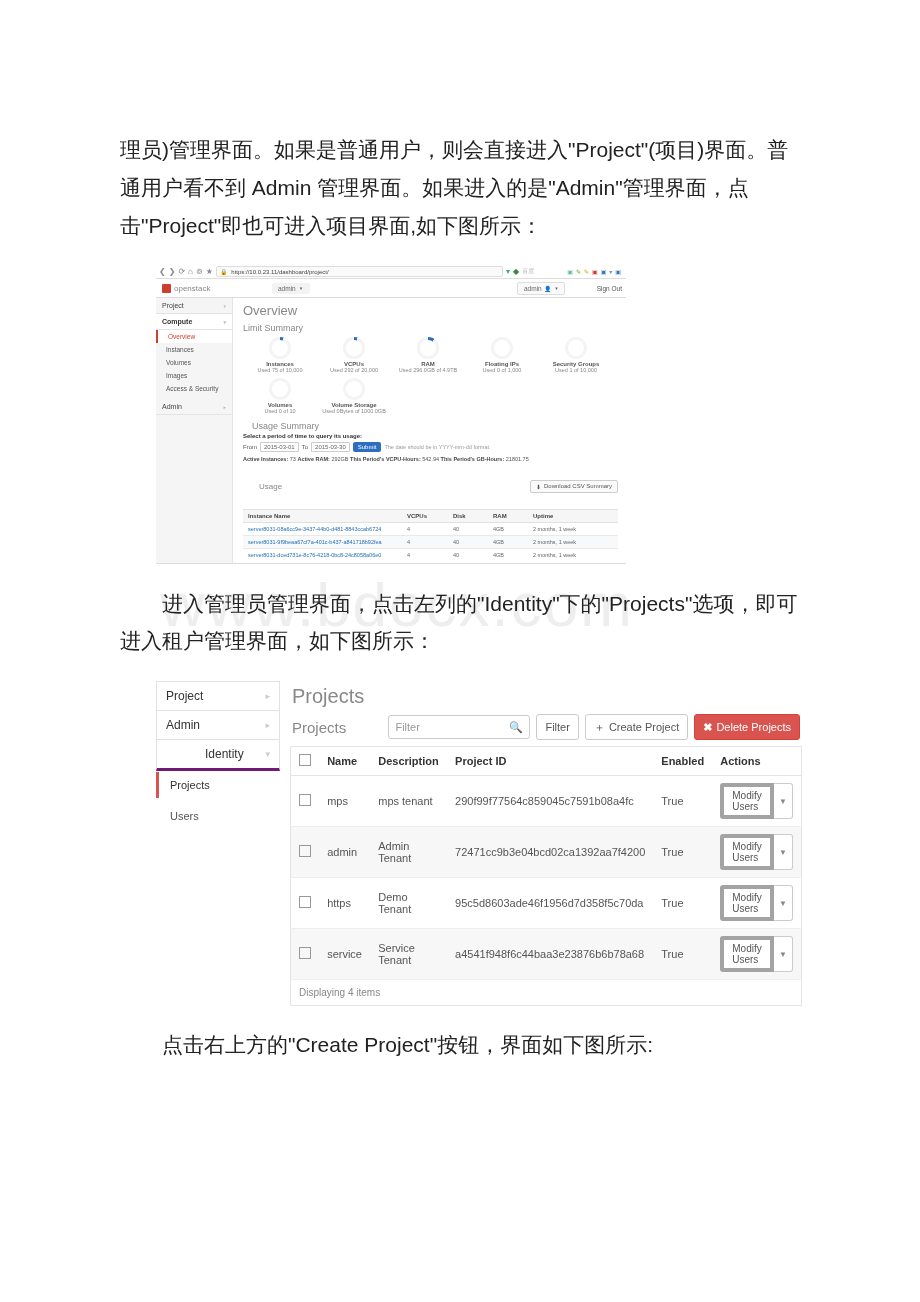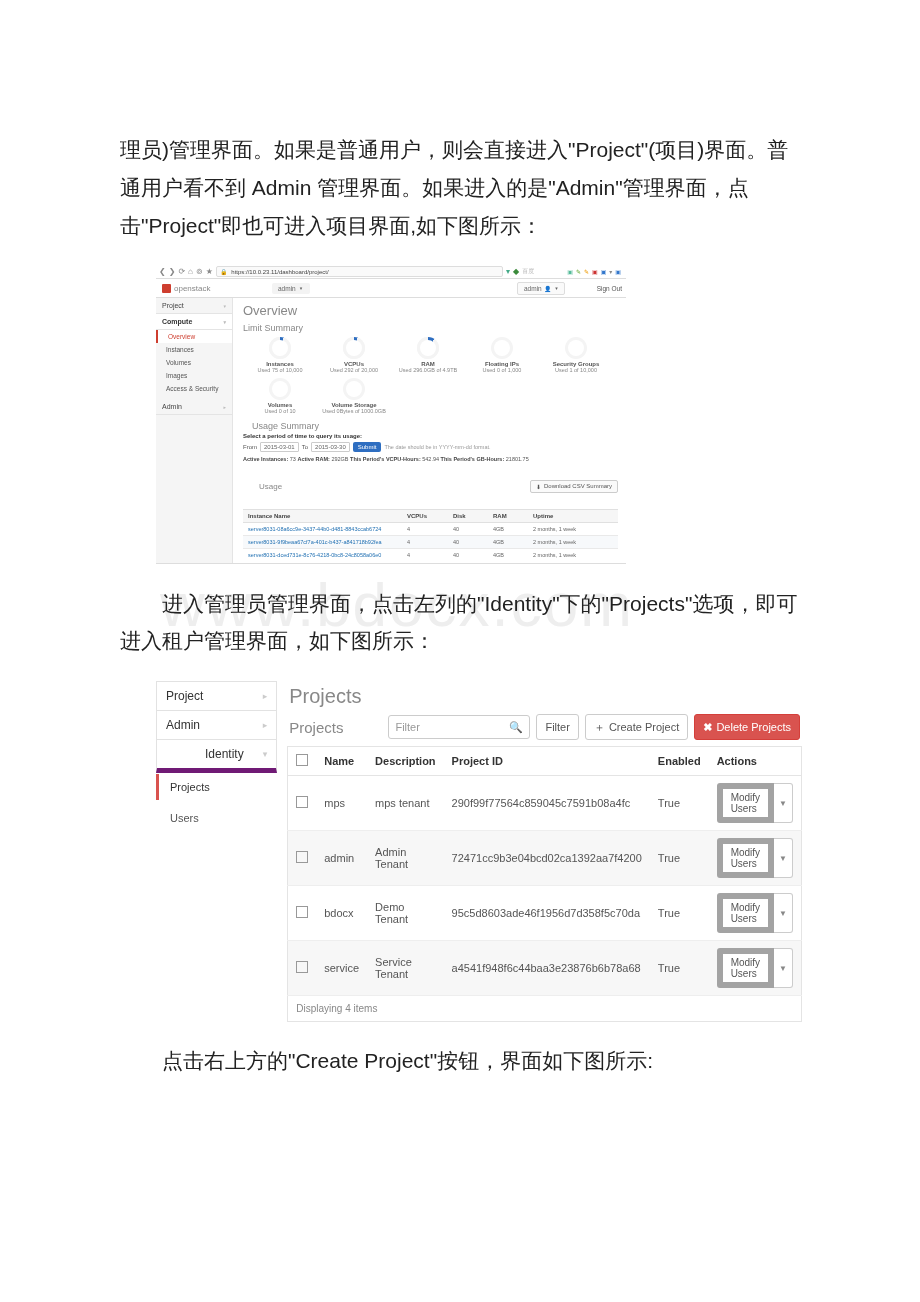--- a/index.html
+++ b/index.html
@@ -64,39 +64,39 @@
   .ss1-table th { font-size:6px; color:#444; font-weight:600; background:#f6f6f6; border-top:1px solid #e0e0e0; border-bottom:1px solid #e0e0e0;}
   .ss1-table tbody tr:nth-child(even){ background:#f7f9fb;}
   .ss1-table td { font-size:5.5px; color:#666;}
   .ss1-table td.link { color:#1f6fb2;}
 
   
   .ss2 { width: 646px; font-size: 11px; color:#333; }
   .ss2-body { display:flex; }
   .ss2-side { width:124px; font-size:12px; color:#555; }
   .ss2-side-sec { padding:7px 9px; border:1px solid #e2e2e2; border-bottom:none; display:flex; justify-content:space-between; align-items:center; color:#333;}
-  .ss2-side-sec.last{ border-bottom:5px solid #701a75;padding-left:48px;}
+  .ss2-side-sec.last{ border-bottom:3px solid #701a75;padding-left:48px;}
   .ss2-chev { color:#ccc; font-size:9px;}
   .ss2-side-item { padding:7px 9px 7px 14px; font-size:11px; color:#555; border-bottom:none; }
   .ss2-side-item.sel { border-left:3px solid #d9534f; color:#333; padding-left:11px; margin:1px 0 5px 0;}
   .ss2-main { flex:1; padding:2px 0 0 10px;}
   .ss2-h1 { font-size:20px; color:#888; font-weight:400; margin:2px 0 4px 2px;}
   .ss2-bar { display:flex; align-items:center; gap:6px; padding:2px 2px 6px 2px;}
   .ss2-h2 { font-size:15px; color:#888; font-weight:400; flex-shrink:0; margin-right:auto;}
   .ss2-filterbox { display:flex; align-items:center; border:1px solid #ccc; border-radius:3px; width:128px; height:22px; padding:0 6px; justify-content:space-between;}
   .ss2-filterbox span { color:#999; font-size:11px;}
   .ss2-btn { border:1px solid #ccc; background:#fff; color:#555; font-size:11px; height:24px; padding:0 8px; border-radius:3px; display:inline-flex; align-items:center; gap:4px;}
   .ss2-btn.danger { background:#d9534f; border-color:#d43f3a; color:#fff; }
   .ss2-table { width:100%; border-collapse:collapse; border:1px solid #e4e4e4;}
   .ss2-table th { font-size:11px; color:#333; font-weight:600; text-align:left; padding:7px 8px; border-top:1px solid #e4e4e4; border-bottom:1px solid #e4e4e4; background:#fff;}
   .ss2-table td { font-size:11px; color:#555; padding:7px 8px; border-top:1px solid #eee;}
   .ss2-table tbody tr:nth-child(even){ background:#f7f7f7;}
   .ss2-cb { width:10px; height:10px; border:1px solid #999; display:inline-block;}
   .ss2-actbtn { display:inline-flex; align-items:stretch; }
-  .ss2-actbtn span:first-child { border:6px solid #a3a3a3; font-size:10px; color:#555; padding:3px 8px; border-radius:3px 0 0 3px; background:#fff;}
+  .ss2-actbtn span:first-child { border:4px solid #a3a3a3; font-size:10px; color:#555; padding:3px 8px; border-radius:3px 0 0 3px; background:#fff;}
   .ss2-actbtn span:last-child { border:1px solid #ccc; border-left:none; padding:3px 5px; border-radius:0 3px 3px 0; background:#fff; color:#888; font-size:8px; display:flex; align-items:center;}
   .ss2-foot td { font-size:10px; color:#888; padding:7px 8px; background:#fff;}
 </style>
 </head>
 <body>
 
 <div class="page">
 
   <p class="body-text">理员)管理界面。如果是普通用户，则会直接进入"Project"(项目)界面。普通用户看不到 Admin 管理界面。如果进入的是"Admin"管理界面，点击"Project"即也可进入项目界面,如下图所示：</p>
 
@@ -330,21 +330,21 @@
                 <td>Admin Tenant</td>
                 <td>72471cc9b3e04bcd02ca1392aa7f4200</td>
                 <td>True</td>
                 <td><div class="ss2-actbtn">
                     <span>Modify Users</span>
                     <span>▼</span>
                   </div></td>
               </tr>
               <tr>
                 <td><span class="ss2-cb"></span></td>
-                <td>bdocx</td>
+                <td>https</td>
                 <td>Demo Tenant</td>
                 <td>95c5d8603ade46f1956d7d358f5c70da</td>
                 <td>True</td>
                 <td><div class="ss2-actbtn">
                     <span>Modify Users</span>
                     <span>▼</span>
                   </div></td>
               </tr>
               <tr>
                 <td><span class="ss2-cb"></span></td>

